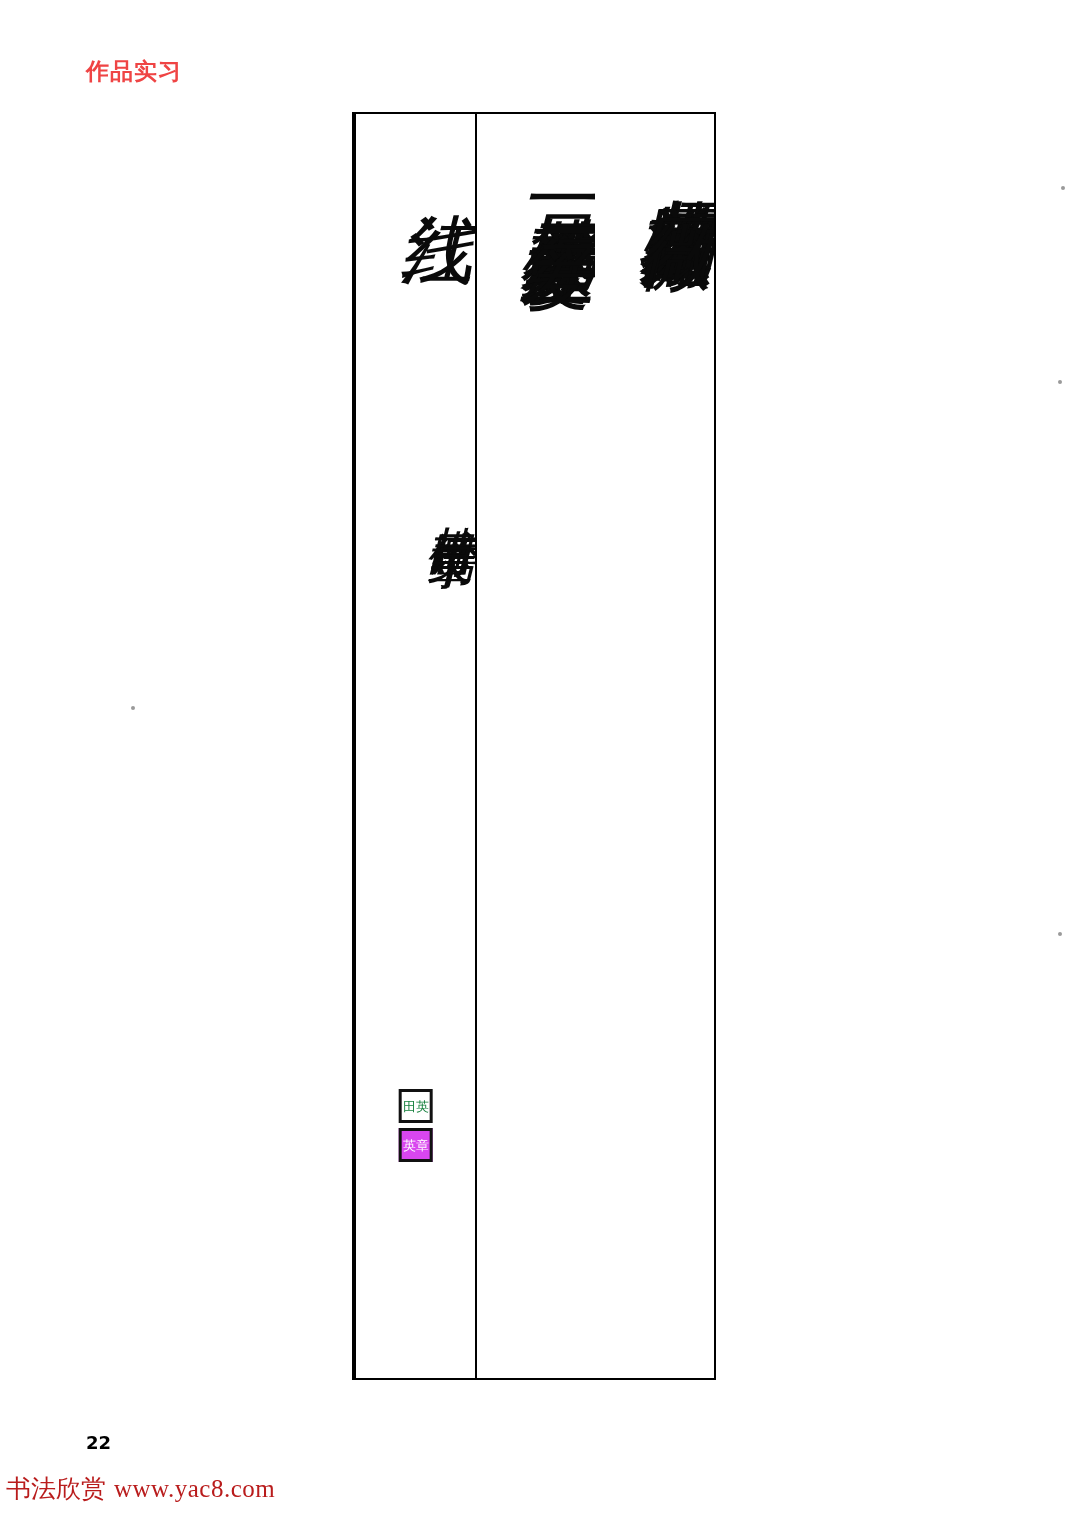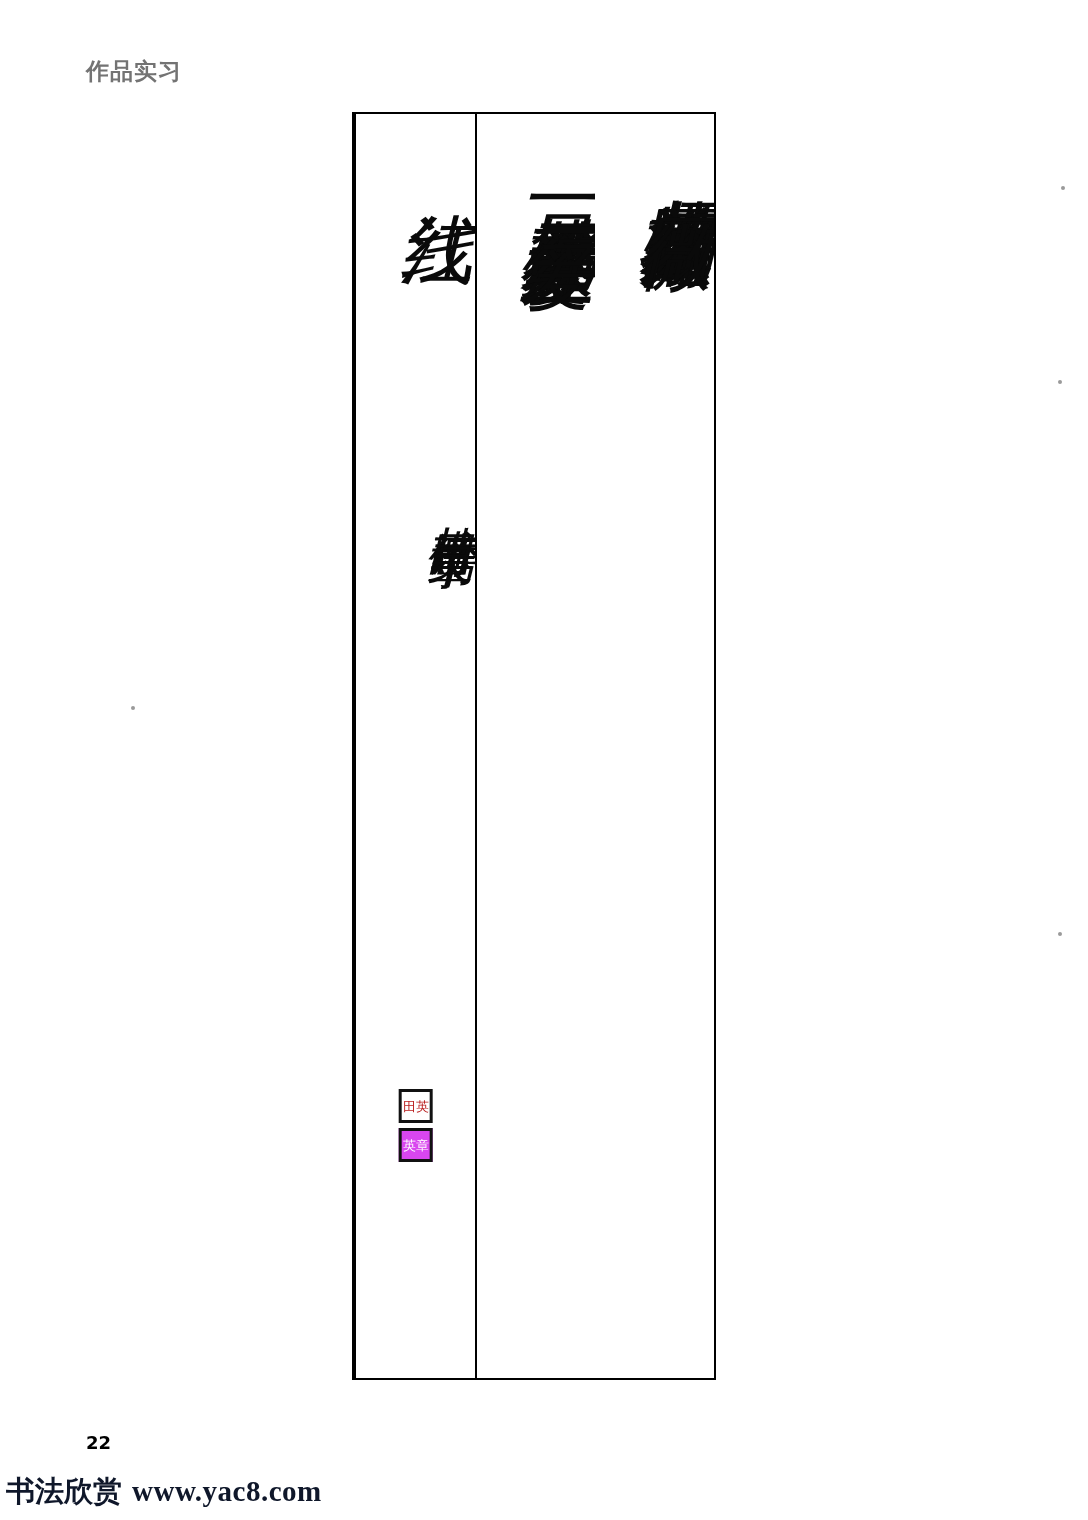--- a/index.html
+++ b/index.html
@@ -22,43 +22,43 @@
   }
 
   
   .page-header {
     position: absolute;
     left: 86px;
     top: 56px;
     font-size: 23px;
     font-weight: bold;
     letter-spacing: 1px;
-    color: #737373;
+    color: #ef4444;
     font-family: "DejaVu Sans", sans-serif;
   }
 
   
   .page-number {
     position: absolute;
     left: 86px;
     top: 1432px;
     font-size: 18px;
     font-weight: bold;
     color: #000000;
     font-family: "DejaVu Sans", sans-serif;
   }
 
   
   .watermark {
     position: absolute;
     left: 6px;
     top: 1472px;
-    font-size: 29px;
-    font-weight: bold;
-    color: #0f172a;
+    font-size: 25px;
+    font-weight: normal;
+    color: #b91c1c;
     font-family: "DejaVu Sans", sans-serif;
     white-space: nowrap;
   }
   .watermark .url {
     font-family: "Liberation Serif", serif;
     letter-spacing: 0.5px;
   }
 
   
   .artwork {
@@ -157,21 +157,21 @@
   }
   .seal {
     width: 34px;
     height: 34px;
     border: 3px solid #111111;
     display: flex;
     align-items: center;
     justify-content: center;
     font-size: 13px;
     line-height: 1;
-    color: #b91c1c;
+    color: #15803d;
     font-family: "DejaVu Sans", sans-serif;
     box-sizing: border-box;
   }
   .seal.filled {
     background: #d946ef;
     color: #ffffff;
     text-align: right;
   }
 
   

